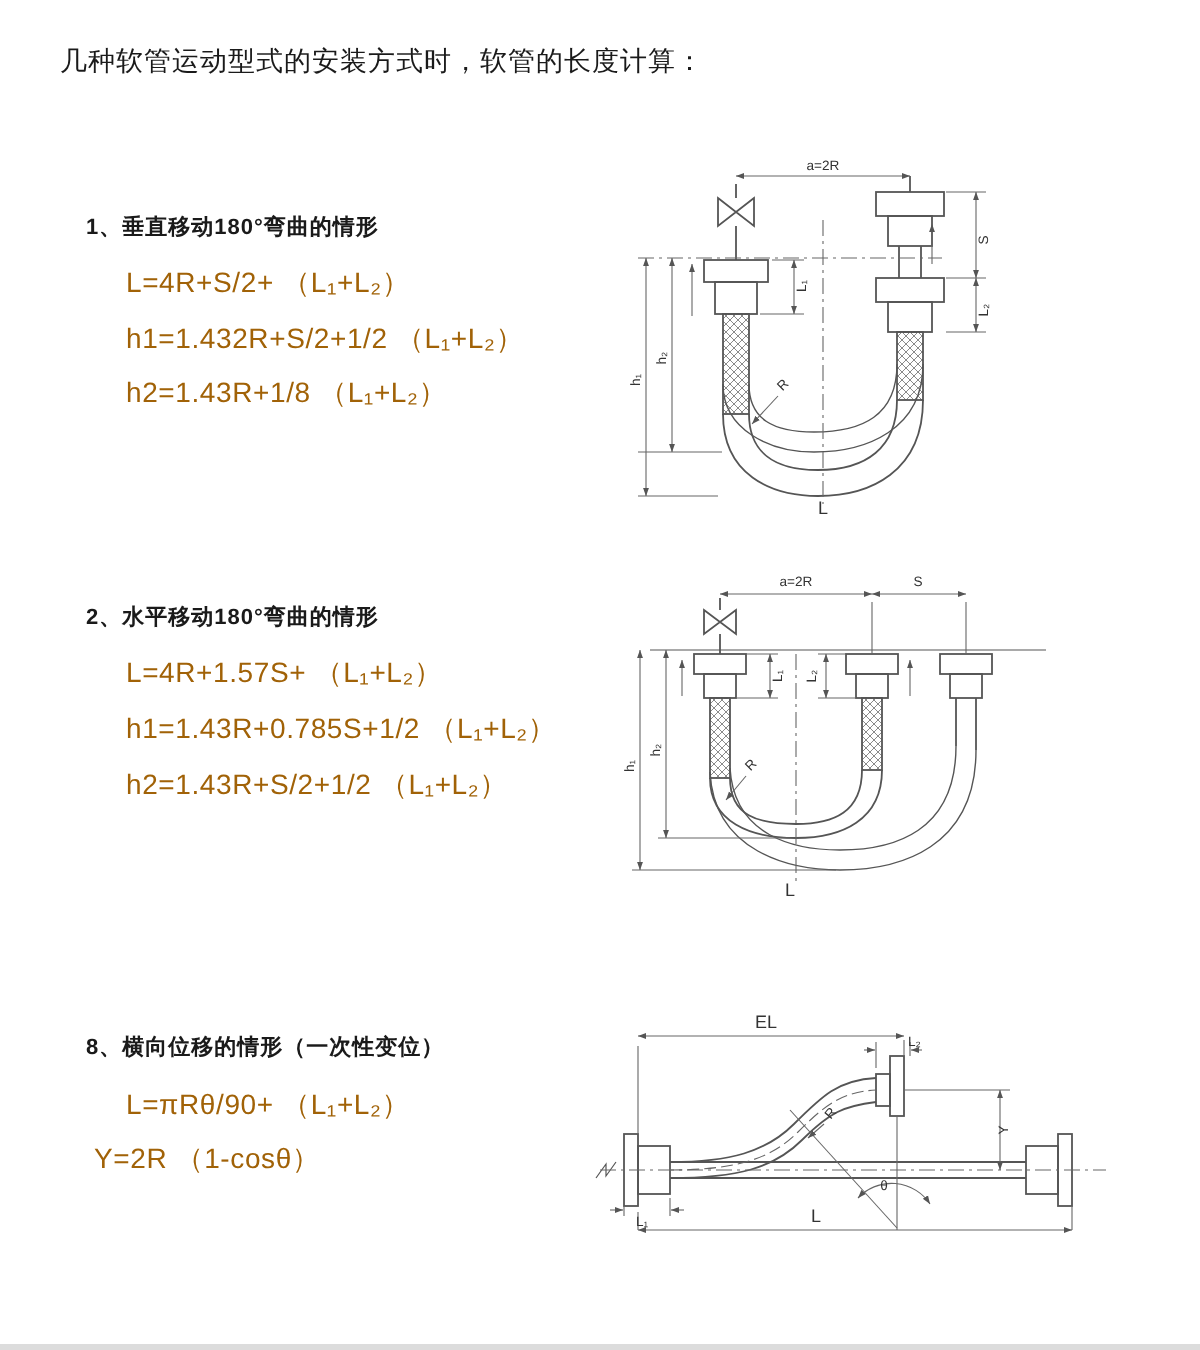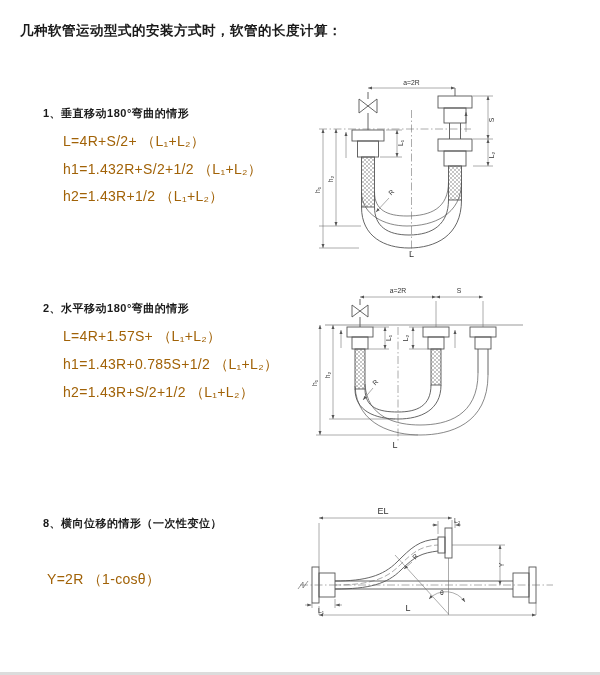--- a/index.html
+++ b/index.html
@@ -1,44 +1,45 @@
 <!DOCTYPE html>
 <html><head>
 <meta charset="utf-8">
 <style>
   html,body{margin:0;padding:0;background:#fff;}
   #page{position:relative;width:600px;height:675px;background:#ffffff;overflow:hidden;
         font-family:"Liberation Sans","DejaVu Sans",sans-serif;color:#1a1a1a;}
-  .title{position:absolute;left:20px;top:22px;font-size:13.5px;font-weight:bold;letter-spacing:0.5px;}
+  .title{position:absolute;left:30px;top:22px;font-size:13.5px;font-weight:normal;letter-spacing:0.5px;}
   .sec-head{position:absolute;font-size:11px;font-weight:bold;letter-spacing:0.5px;}
   .formula{position:absolute;font-size:14px;font-weight:normal;letter-spacing:0.3px;color:#a16207;}
   svg{position:absolute;overflow:visible;}
   svg text{font-family:"Liberation Sans","DejaVu Sans",sans-serif;fill:#333;}
   .lbl{font-size:6.8px;}
   .lbl-big{font-size:9px;}
   .page-edge{position:absolute;left:0;bottom:0;width:600px;height:3px;background:#dcdcdc;}
 </style>
 </head>
 <body>
 
 <div id="page">
 
   <div class="title">几种软管运动型式的安装方式时，软管的长度计算：</div>
 
   <div class="sec-head" style="left:43px;top:106px">1、垂直移动180°弯曲的情形</div>
   <div class="formula" style="left:63px;top:133px">L=4R+S/2+ （L₁+L₂）</div>
   <div class="formula" style="left:63px;top:161px">h1=1.432R+S/2+1/2 （L₁+L₂）</div>
-  <div class="formula" style="left:63px;top:188px">h2=1.43R+1/2 （L₁+L₂）</div>
+  <div class="formula" style="left:63px;top:188px">h2=1.43R+1/8 （L₁+L₂）</div>
 
   <div class="sec-head" style="left:43px;top:301px">2、水平移动180°弯曲的情形</div>
   <div class="formula" style="left:63px;top:328px">L=4R+1.57S+ （L₁+L₂）</div>
   <div class="formula" style="left:63px;top:356px">h1=1.43R+0.785S+1/2 （L₁+L₂）</div>
   <div class="formula" style="left:63px;top:384px">h2=1.43R+S/2+1/2 （L₁+L₂）</div>
 
   <div class="sec-head" style="left:43px;top:516px">8、横向位移的情形（一次性变位）</div>
+  <div class="formula" style="left:63px;top:544px">L=πRθ/90+ （L₁+L₂）</div>
   <div class="formula" style="left:47px;top:571px">Y=2R （1-cosθ）</div>
 
   <svg style="left:305px;top:72px" width="290" height="186" viewBox="0 0 290 186">
     <defs>
       <pattern id="hatch1" width="4" height="4" patternUnits="userSpaceOnUse">
         <path d="M0,4 L4,0 M0,0 L4,4" stroke="#8a8a8a" stroke-width="0.5"></path>
       </pattern>
       <marker id="arr1" viewBox="0 0 10 10" refX="9.5" refY="5" markerWidth="8" markerHeight="8" orient="auto-start-reverse">
         <path d="M0,1.5 L9.5,5 L0,8.5 Z" fill="#555"></path>
       </marker>

